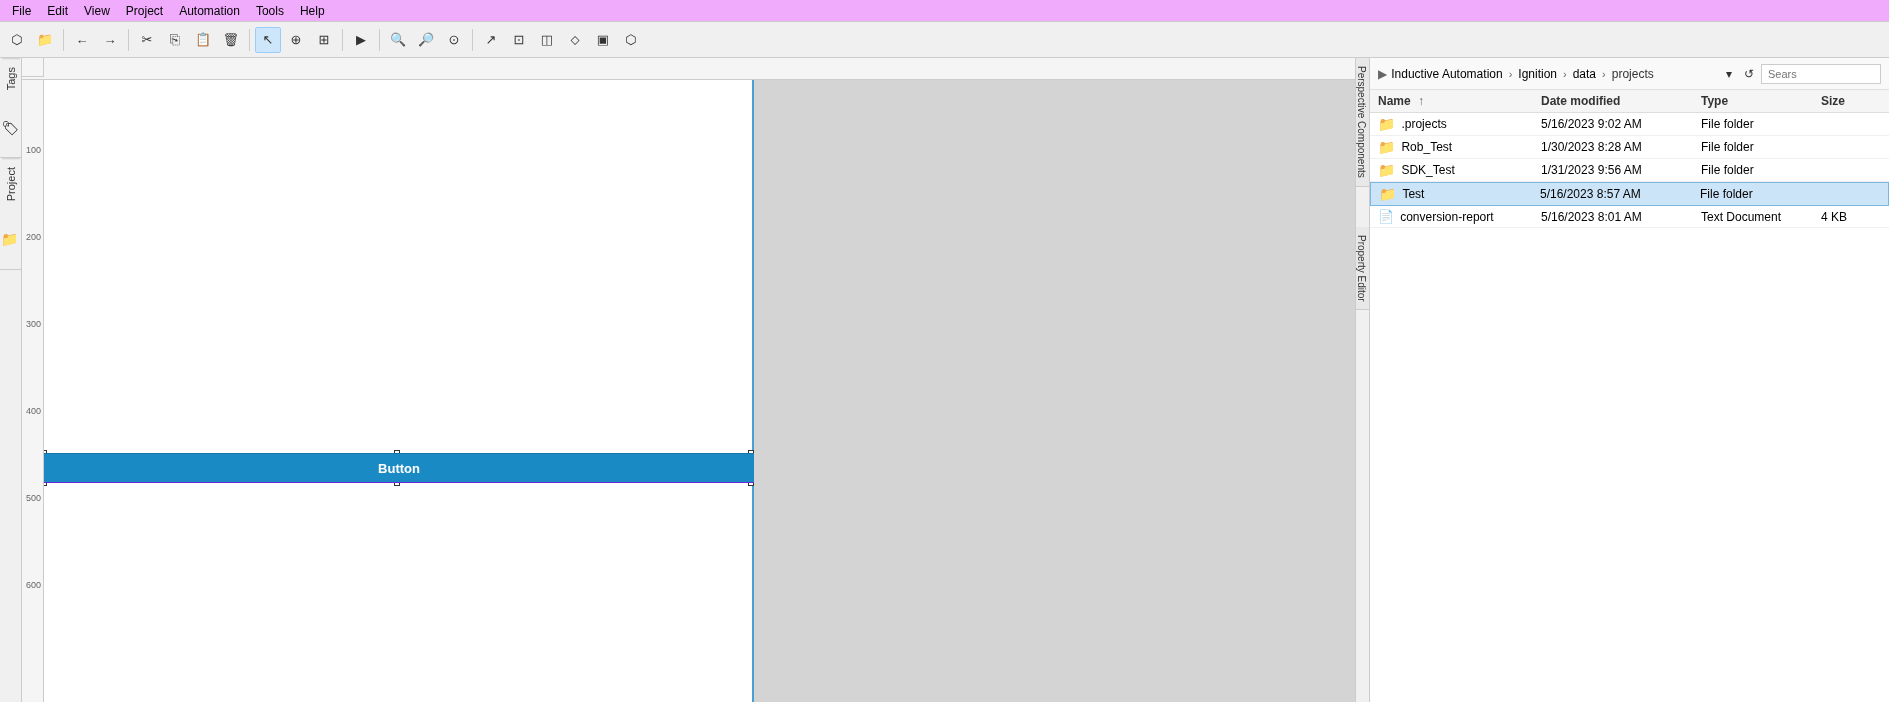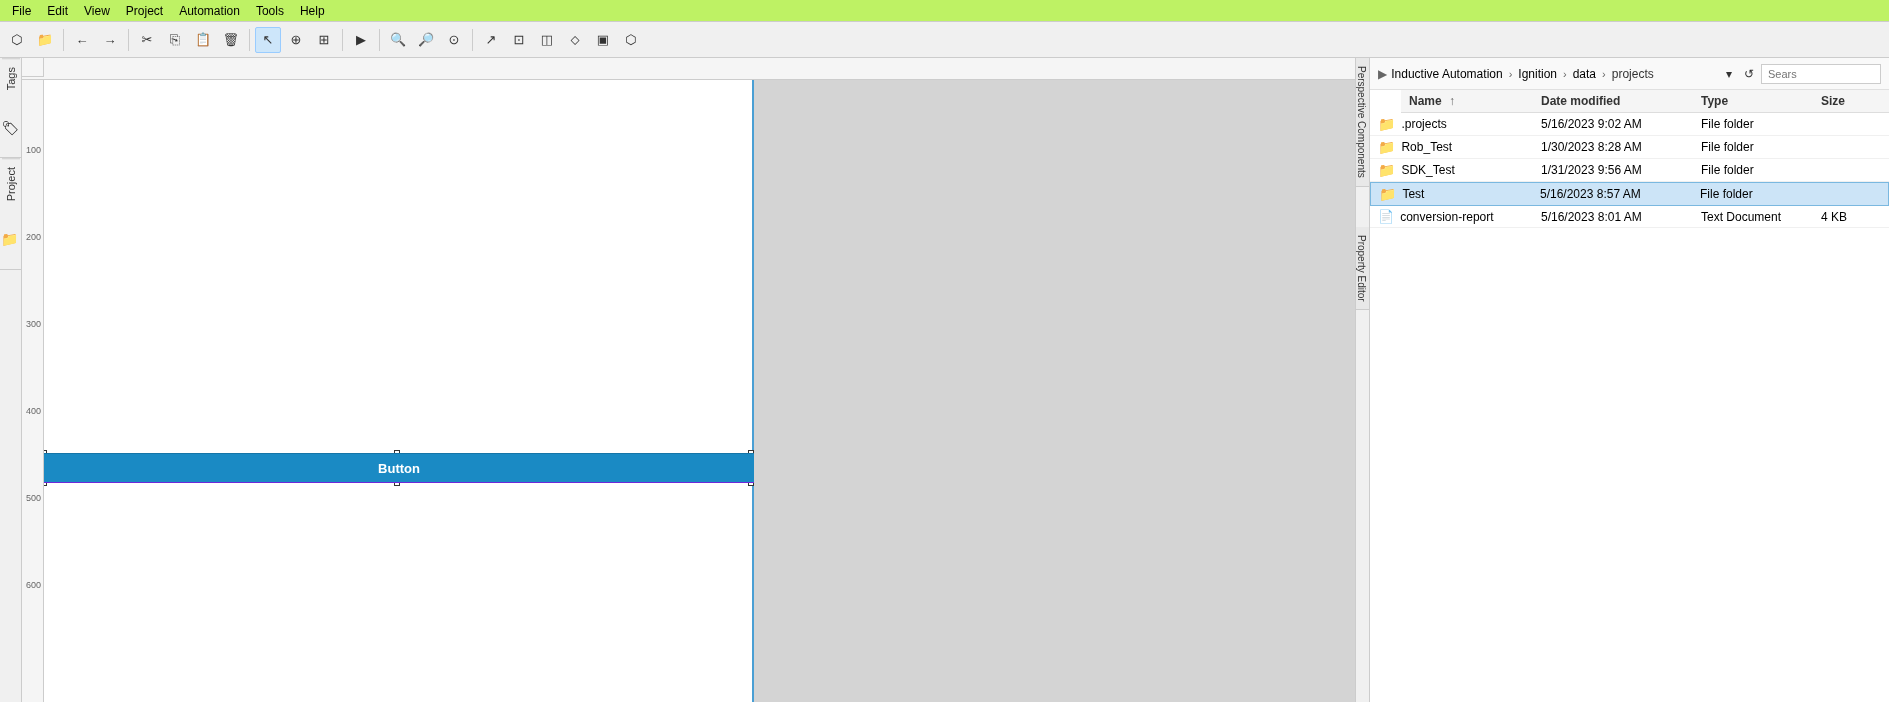--- a/index.html
+++ b/index.html
@@ -1,20 +1,20 @@
 <!DOCTYPE html>
 <html><head>
   <meta charset="utf-8">
   <style>
     * { box-sizing: border-box; margin: 0; padding: 0; }
     body { font-family: 'Segoe UI', Arial, sans-serif; font-size: 12px; background: #f0f0f0; overflow: hidden; width: 1889px; height: 702px; display: flex; flex-direction: column; }
 
     
     .menu-bar {
-      display: flex; align-items: center; background: #bef264; border-bottom: 1px solid #ccc;
+      display: flex; align-items: center; background: #f0abfc; border-bottom: 1px solid #ccc;
       height: 22px; padding: 0 4px; flex-shrink: 0;
     }
     .menu-item {
       padding: 2px 8px; cursor: pointer; font-size: 12px; color: #000;
     }
 
     
     .toolbar {
       display: flex; align-items: center; background: #f0f0f0; border-bottom: 1px solid #ccc;
       height: 36px; padding: 2px 4px; flex-shrink: 0; gap: 2px;
@@ -115,21 +115,21 @@
     }
     .fb-search-input {
       border: 1px solid #ccc; padding: 2px 6px; font-size: 11px; width: 120px;
       height: 20px;
     }
 
     .file-list-header {
       display: grid; grid-template-columns: 1fr 160px 120px 60px;
       padding: 4px 8px; border-bottom: 1px solid #ddd;
       font-weight: bold; font-size: 12px; color: #333;
-      background: #f5f5f5; align-items: center; margin-left: 31px;
+      background: #f5f5f5; align-items: center;
     }
     .file-list-header span { cursor: pointer; }
 
     .file-list { flex: 1; overflow-y: auto; }
     .file-row {
       display: grid; grid-template-columns: 1fr 160px 120px 60px;
       padding: 3px 8px; border-bottom: 1px solid #f0f0f0;
       align-items: center; cursor: pointer; font-size: 12px;
     }
     .file-row.selected { background: #cce4f7; border: 1px solid #7ab8e0; }

